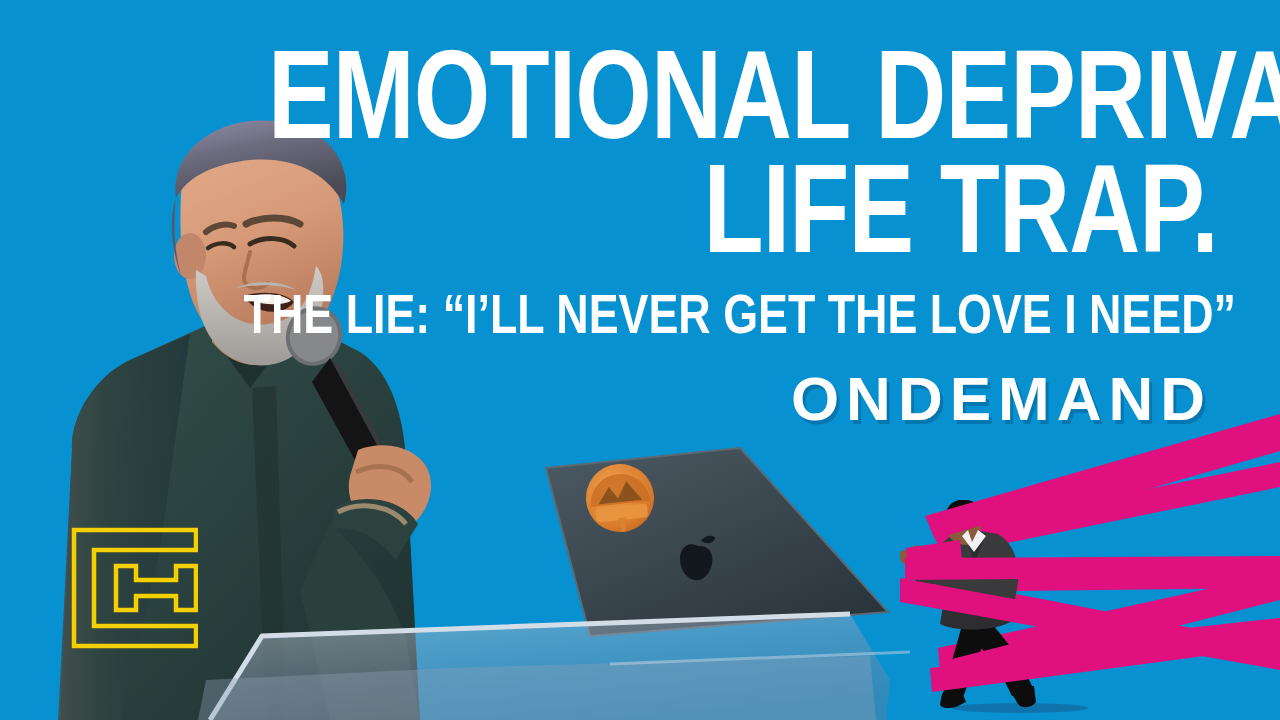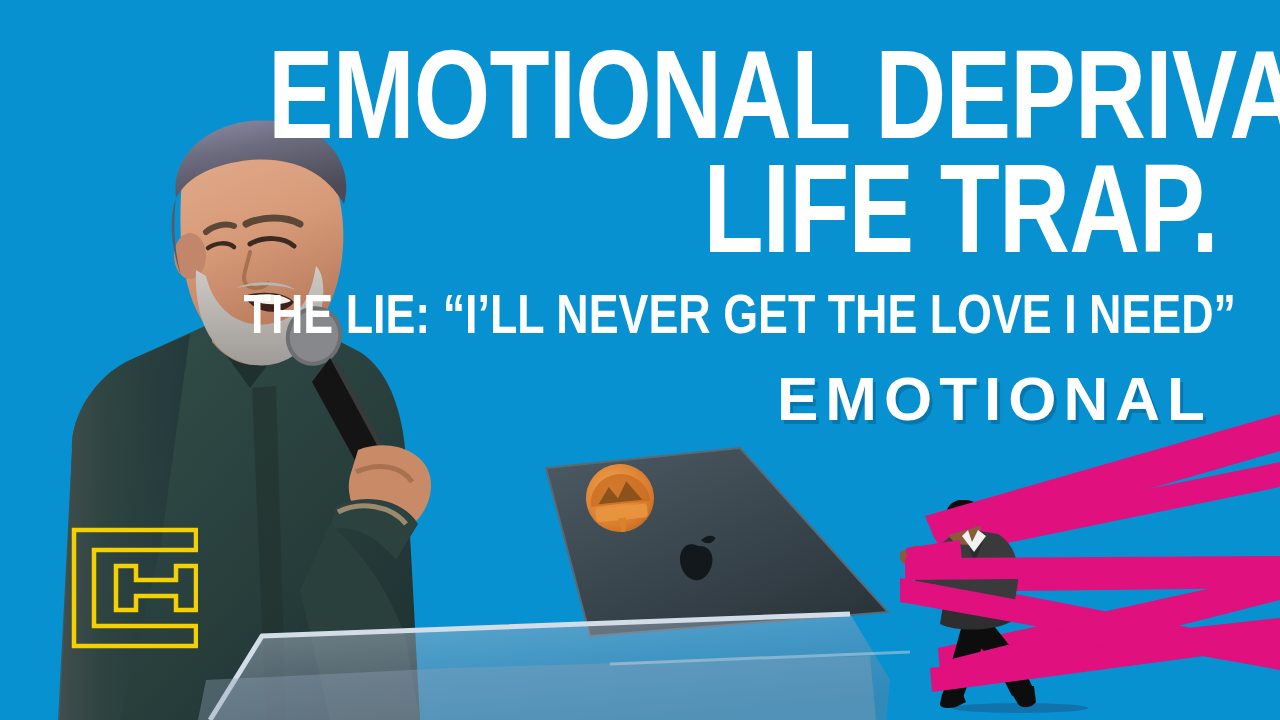--- a/index.html
+++ b/index.html
@@ -318,21 +318,21 @@
       <polygon points="930,668 1280,624 1280,646 932,692"></polygon>
 
       <polygon points="906,548 960,540 962,560 908,568"></polygon>
     </g>
   </svg>
 
   <div class="title-wrap">
     <span class="line-main" id="title-line-1">EMOTIONAL DEPRIVATION</span>
     <span class="line-main" id="title-line-2">LIFE TRAP.</span>
     <span class="line-sub">THE LIE: “I’LL NEVER GET THE LOVE I NEED”</span>
-    <span class="line-ondemand">EMOTIONAL</span>
+    <span class="line-ondemand">ONDEMAND</span>
   </div>
 
   <svg class="logo" viewBox="0 0 128 124">
     <g fill="none" stroke="#f5d000" stroke-width="4.5">
 
       <path d="M 126 4 L 4 4 L 4 120 L 126 120 L 126 100 L 24 100 L 24 24 L 126 24 Z"></path>
 
       <path d="M 46 40 L 66 40 L 66 54 L 106 54 L 106 40 L 126 40 L 126 84 L 106 84
                L 106 70 L 66 70 L 66 84 L 46 84 Z"></path>
     </g>

